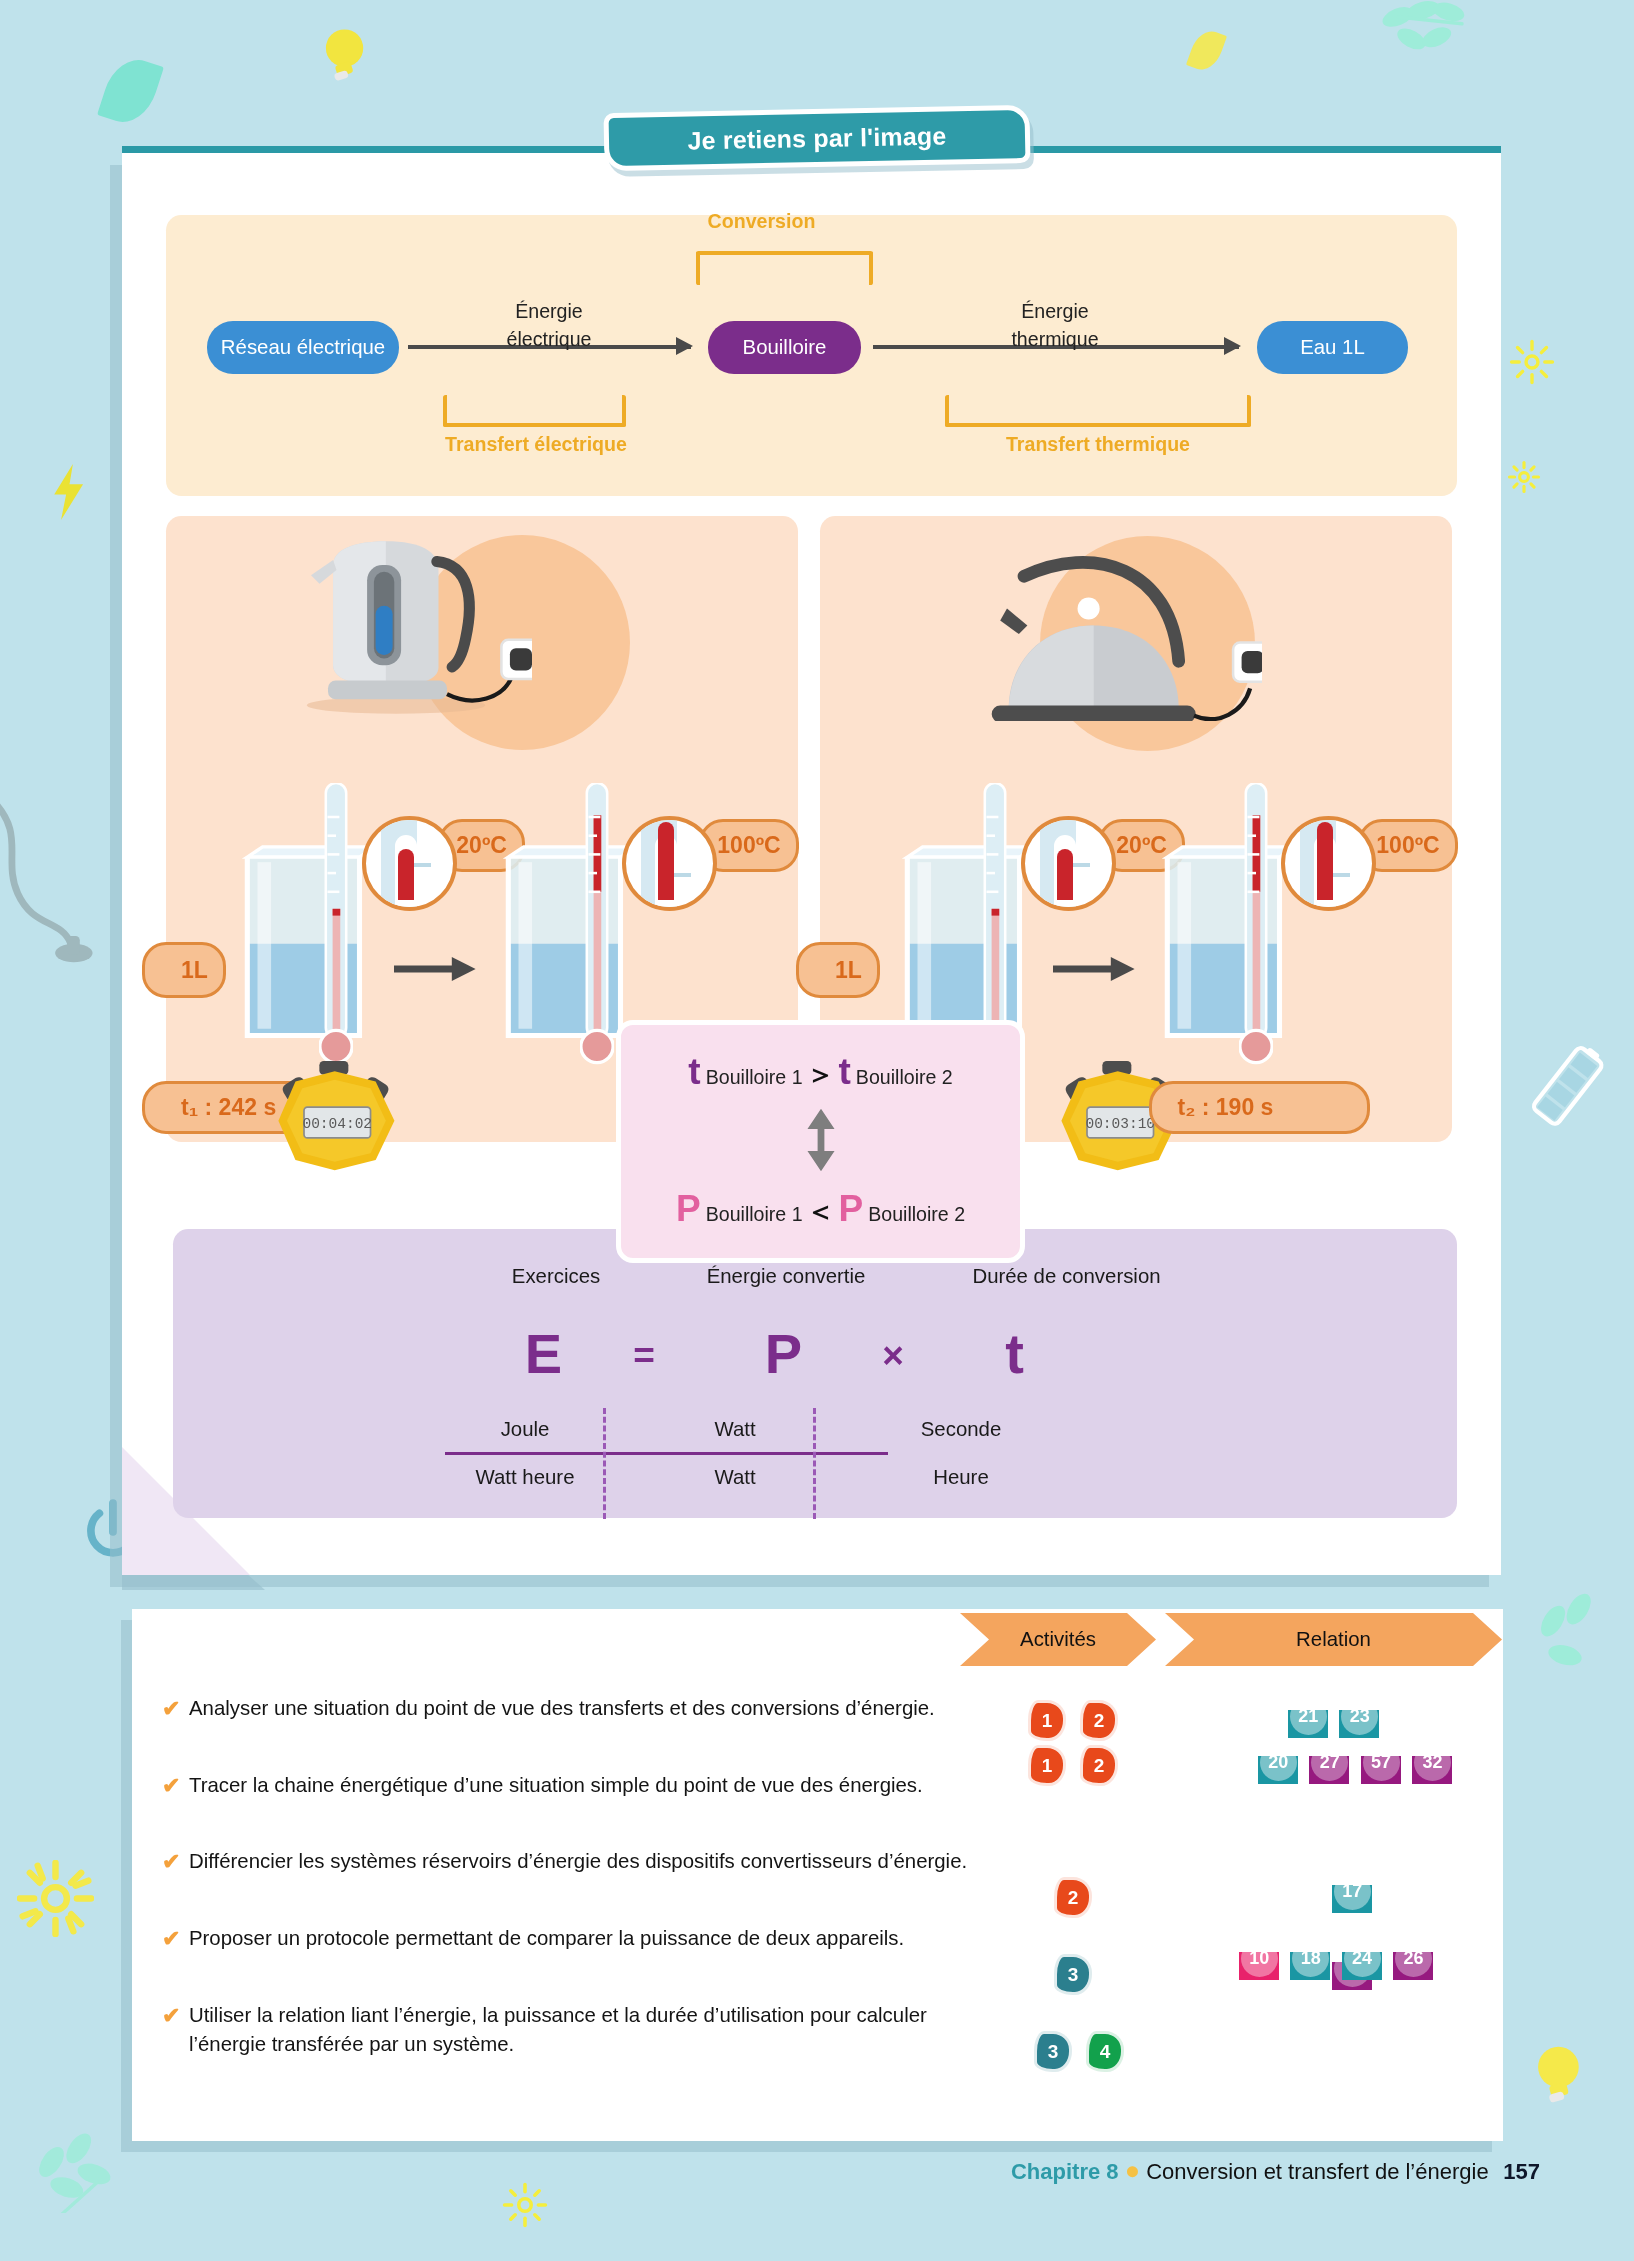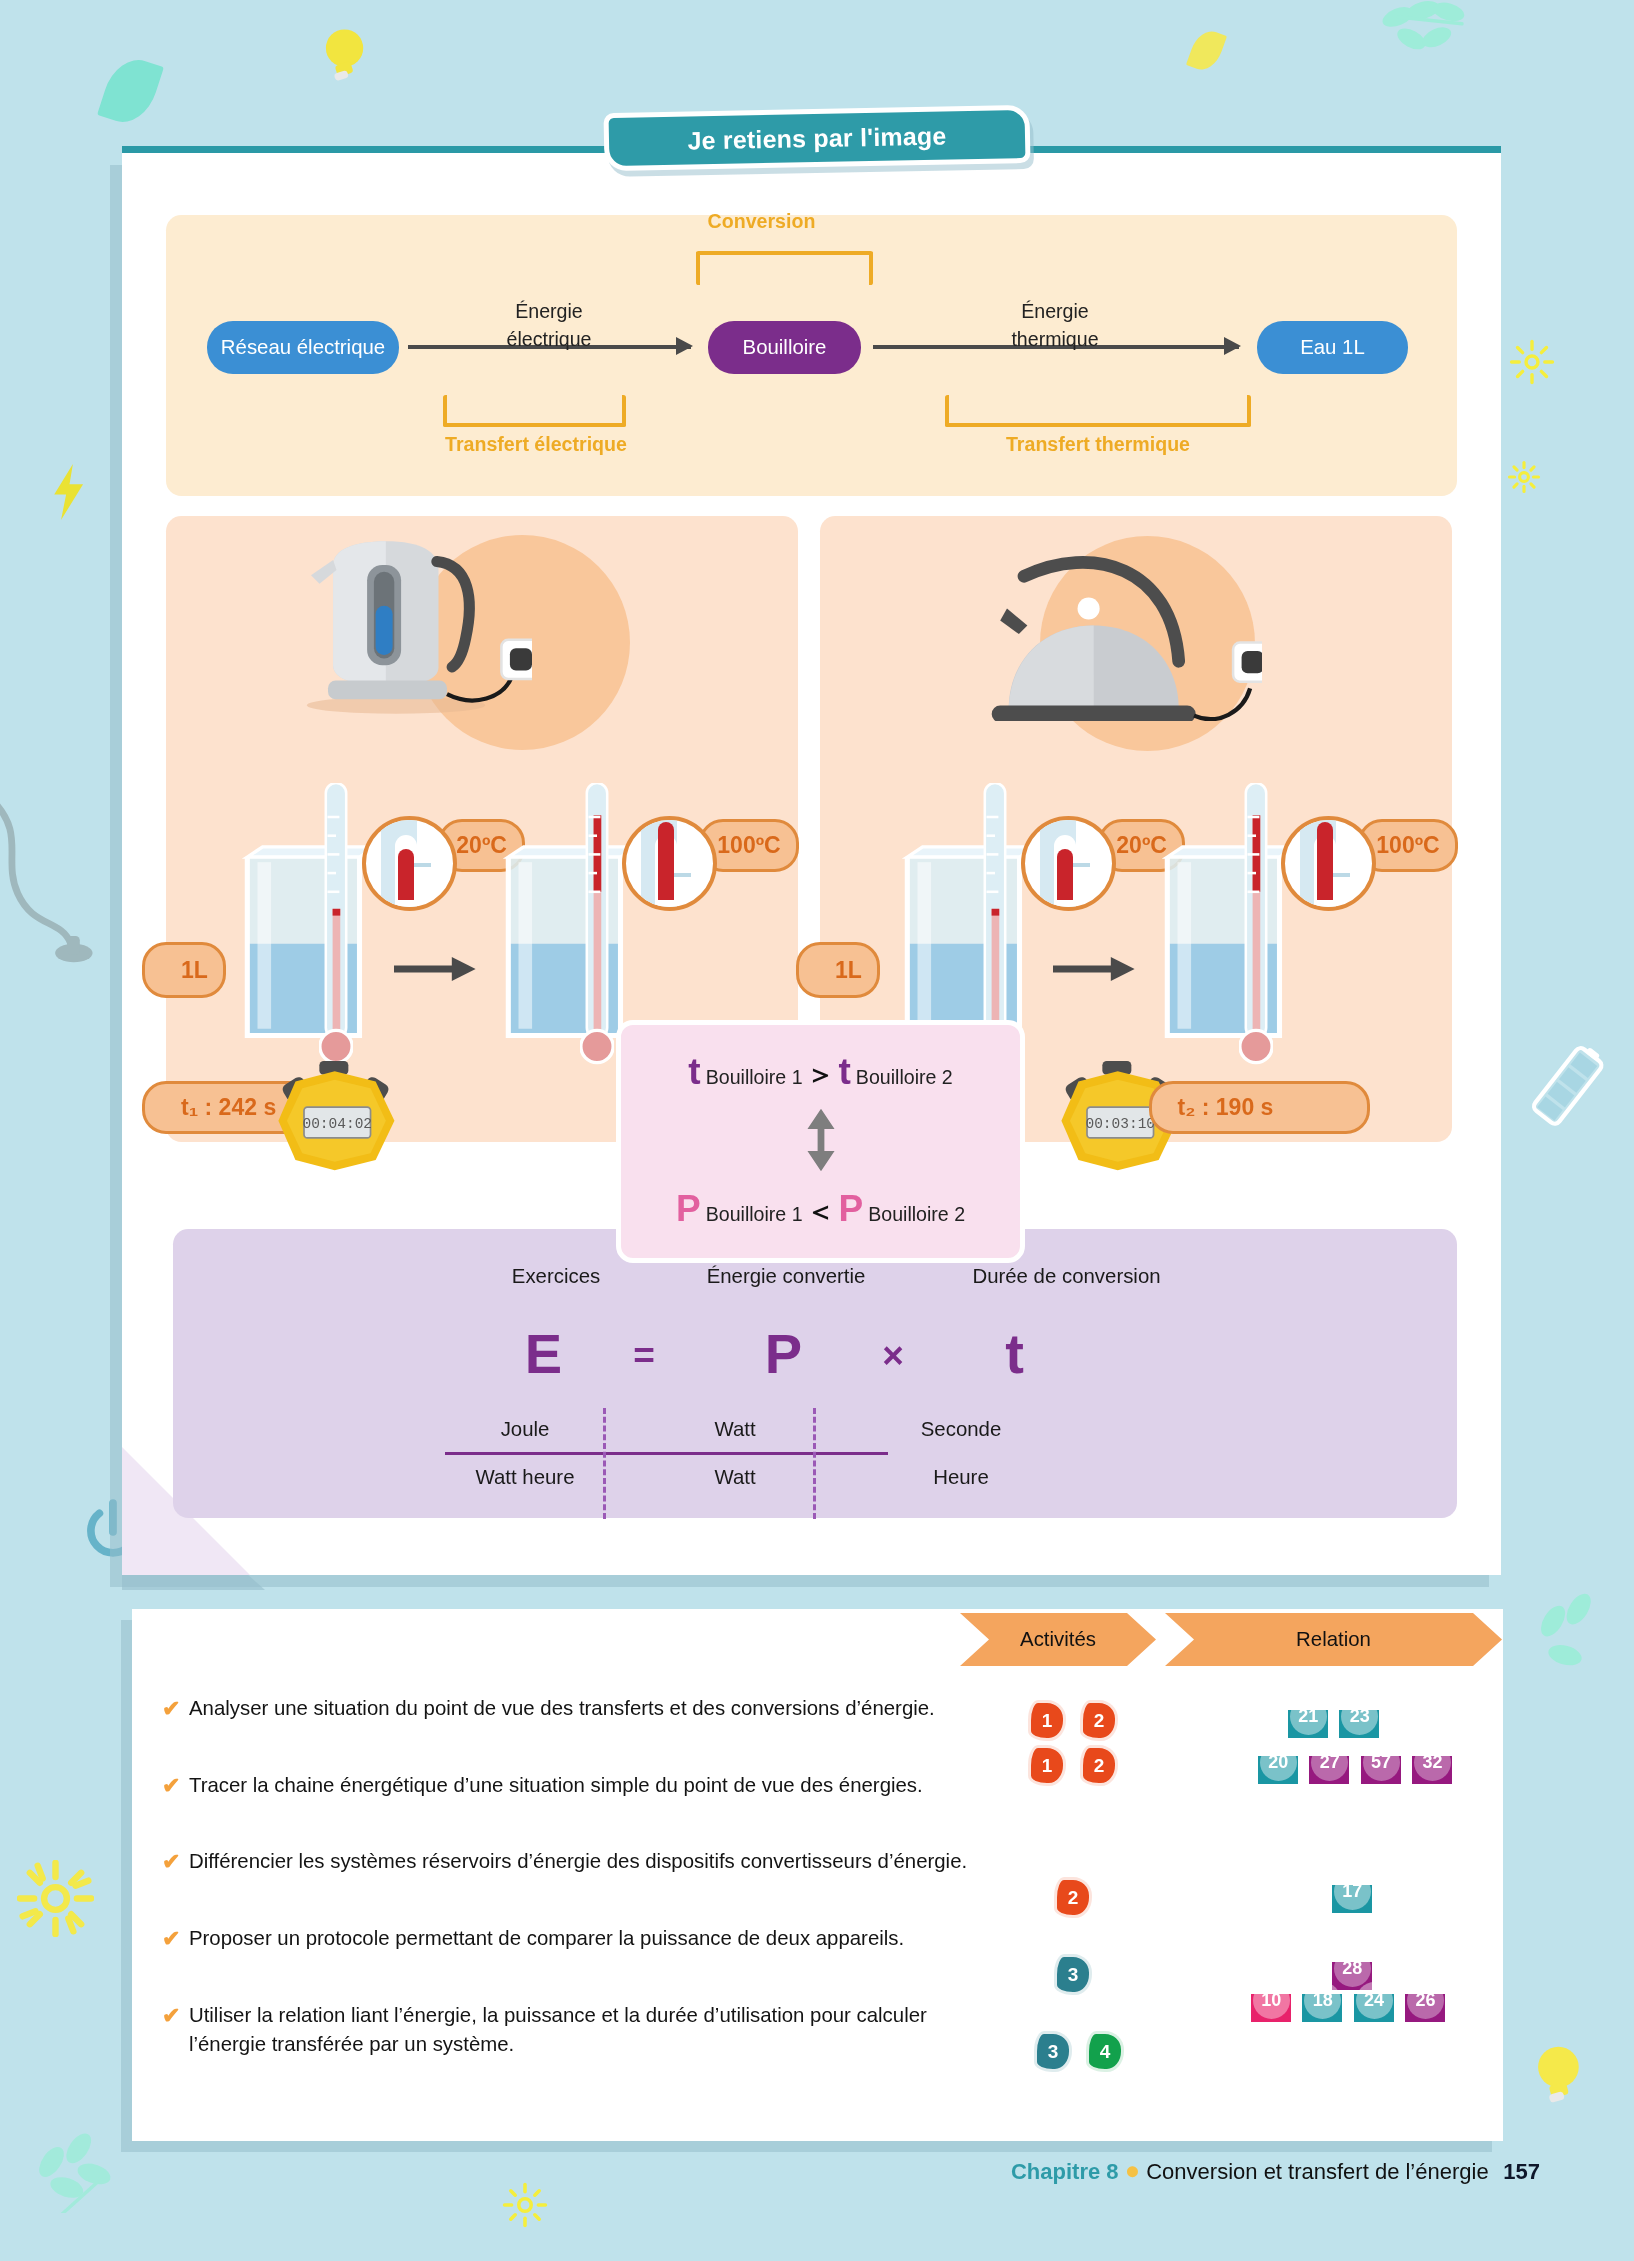--- a/index.html
+++ b/index.html
@@ -741,21 +741,21 @@
   </div>
 
   <div class="skill-row" style="left:162px; top:2001px;">
     <span class="check">✔</span>
     <span class="skill-text">Utiliser la relation liant l’énergie, la puissance et la durée d’utilisation pour calculer l’énergie transférée par un système.</span>
   </div>
   <div style="position:absolute; left:1034px; top:2031px;">
     <span class="abadge"><span class="shape" style="background:#2b7f8e">3</span></span>
     <span class="abadge"><span class="shape" style="background:#12a14c">4</span></span>
   </div>
-  <div style="position:absolute; left:1239px; top:1982px;margin-left:12px;">
+  <div style="position:absolute; left:1239px; top:1940px;">
     <span class="badge"><span class="sq" style="background:#e8226b"></span><span class="ci" style="background:rgba(255,255,255,0.38)">10</span></span>
     <span class="badge"><span class="sq" style="background:#1a96a3"></span><span class="ci" style="background:rgba(255,255,255,0.42)">18</span></span>
     <span class="badge"><span class="sq" style="background:#1a96a3"></span><span class="ci" style="background:rgba(255,255,255,0.42)">24</span></span>
     <span class="badge"><span class="sq" style="background:#96197f"></span><span class="ci" style="background:rgba(255,255,255,0.35)">26</span></span>
   </div>
 
   <div id="footer">
     <span class="chap">Chapitre 8</span>
     <span class="dot">●</span>
     <span class="ttl">Conversion et transfert de l’énergie</span>

